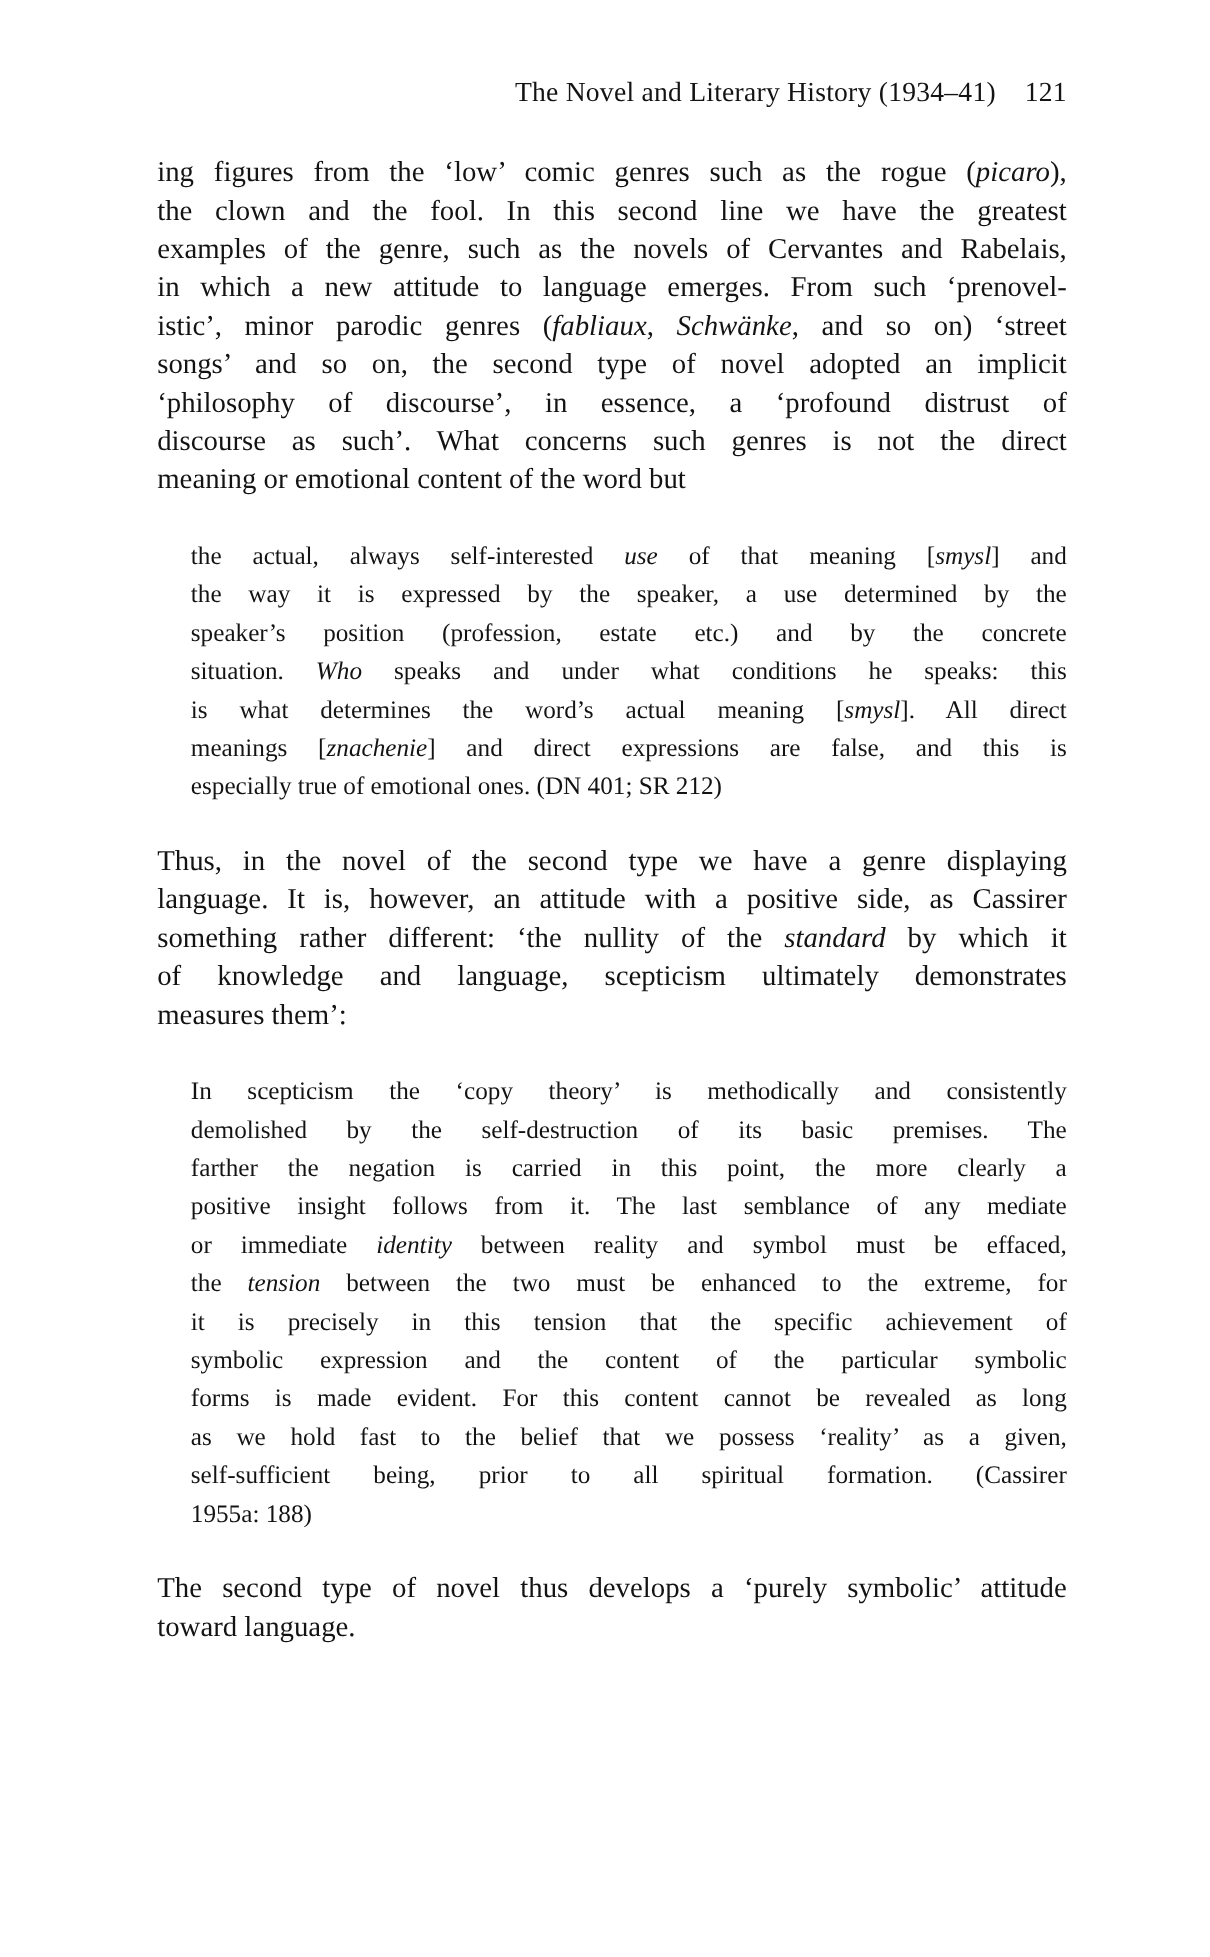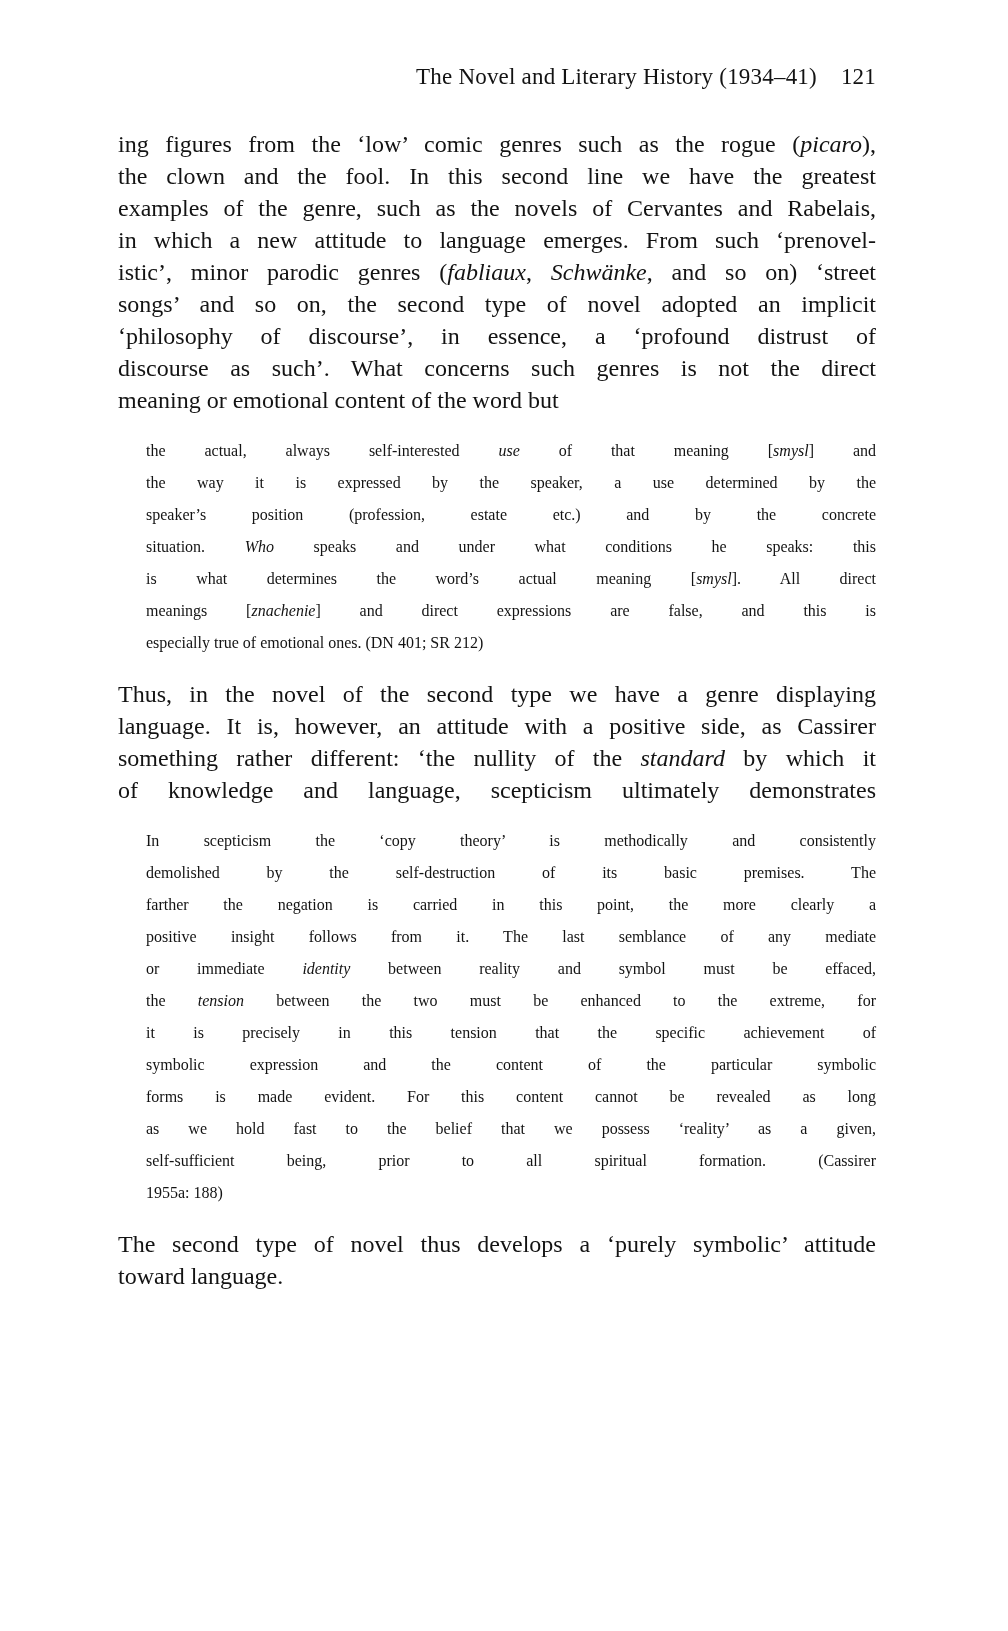--- a/index.html
+++ b/index.html
@@ -6,21 +6,21 @@
   body {
     width: 1008px;
     height: 1631px;
     background: #ffffff;
     color: #131313;
     font-family: "Liberation Serif", "DejaVu Serif", serif;
     position: relative;
   }
   .page {
     position: absolute;
-    left: 118px;
+    left: 131px;
     top: 0;
     width: 758px;
   }
   .running-head {
     margin-top: 64px;
     font-size: 23px;
     text-align: right;
     letter-spacing: 0.2px;
   }
   .running-head .pagenum {
@@ -28,24 +28,24 @@
     margin-left: 24px;
   }
   .content {
     margin-top: 38px;
   }
   .paragraph {
     font-size: 24px;
     line-height: 32px;
   }
   .blockquote {
-    font-size: 16px;
+    font-size: 21px;
     line-height: 32px;
     padding-left: 28px;
-    margin: 19px 0;
+    margin: 31px 0;
   }
   .line {
     text-align: justify;
     text-align-last: justify;
   }
   .line.last {
     text-align-last: left;
   }
   em { font-style: italic; }
 </style>
@@ -75,20 +75,21 @@
         <div class="line"><span>situation. </span><em>Who</em><span> speaks and under what conditions he speaks: this</span></div>
         <div class="line"><span>is what determines the word’s actual meaning [</span><em>smysl</em><span>]. All direct</span></div>
         <div class="line"><span>meanings [</span><em>znachenie</em><span>] and direct expressions are false, and this is</span></div>
         <div class="line last"><span>especially true of emotional ones. (DN 401; SR 212)</span></div>
       </div>
       <div class="paragraph">
         <div class="line"><span>Thus, in the novel of the second type we have a genre displaying</span></div>
         <div class="line"><span>language. It is, however, an attitude with a positive side, as Cassirer</span></div>
         <div class="line"><span>something rather different: ‘the nullity of the </span><em>standard</em><span> by which it</span></div>
         <div class="line"><span>of knowledge and language, scepticism ultimately demonstrates</span></div>
+        <div class="line last"><span>measures them’:</span></div>
       </div>
       <div class="blockquote">
         <div class="line"><span>In scepticism the ‘copy theory’ is methodically and consistently</span></div>
         <div class="line"><span>demolished by the self-destruction of its basic premises. The</span></div>
         <div class="line"><span>farther the negation is carried in this point, the more clearly a</span></div>
         <div class="line"><span>positive insight follows from it. The last semblance of any mediate</span></div>
         <div class="line"><span>or immediate </span><em>identity</em><span> between reality and symbol must be effaced,</span></div>
         <div class="line"><span>the </span><em>tension</em><span> between the two must be enhanced to the extreme, for</span></div>
         <div class="line"><span>it is precisely in this tension that the specific achievement of</span></div>
         <div class="line"><span>symbolic expression and the content of the particular symbolic</span></div>

